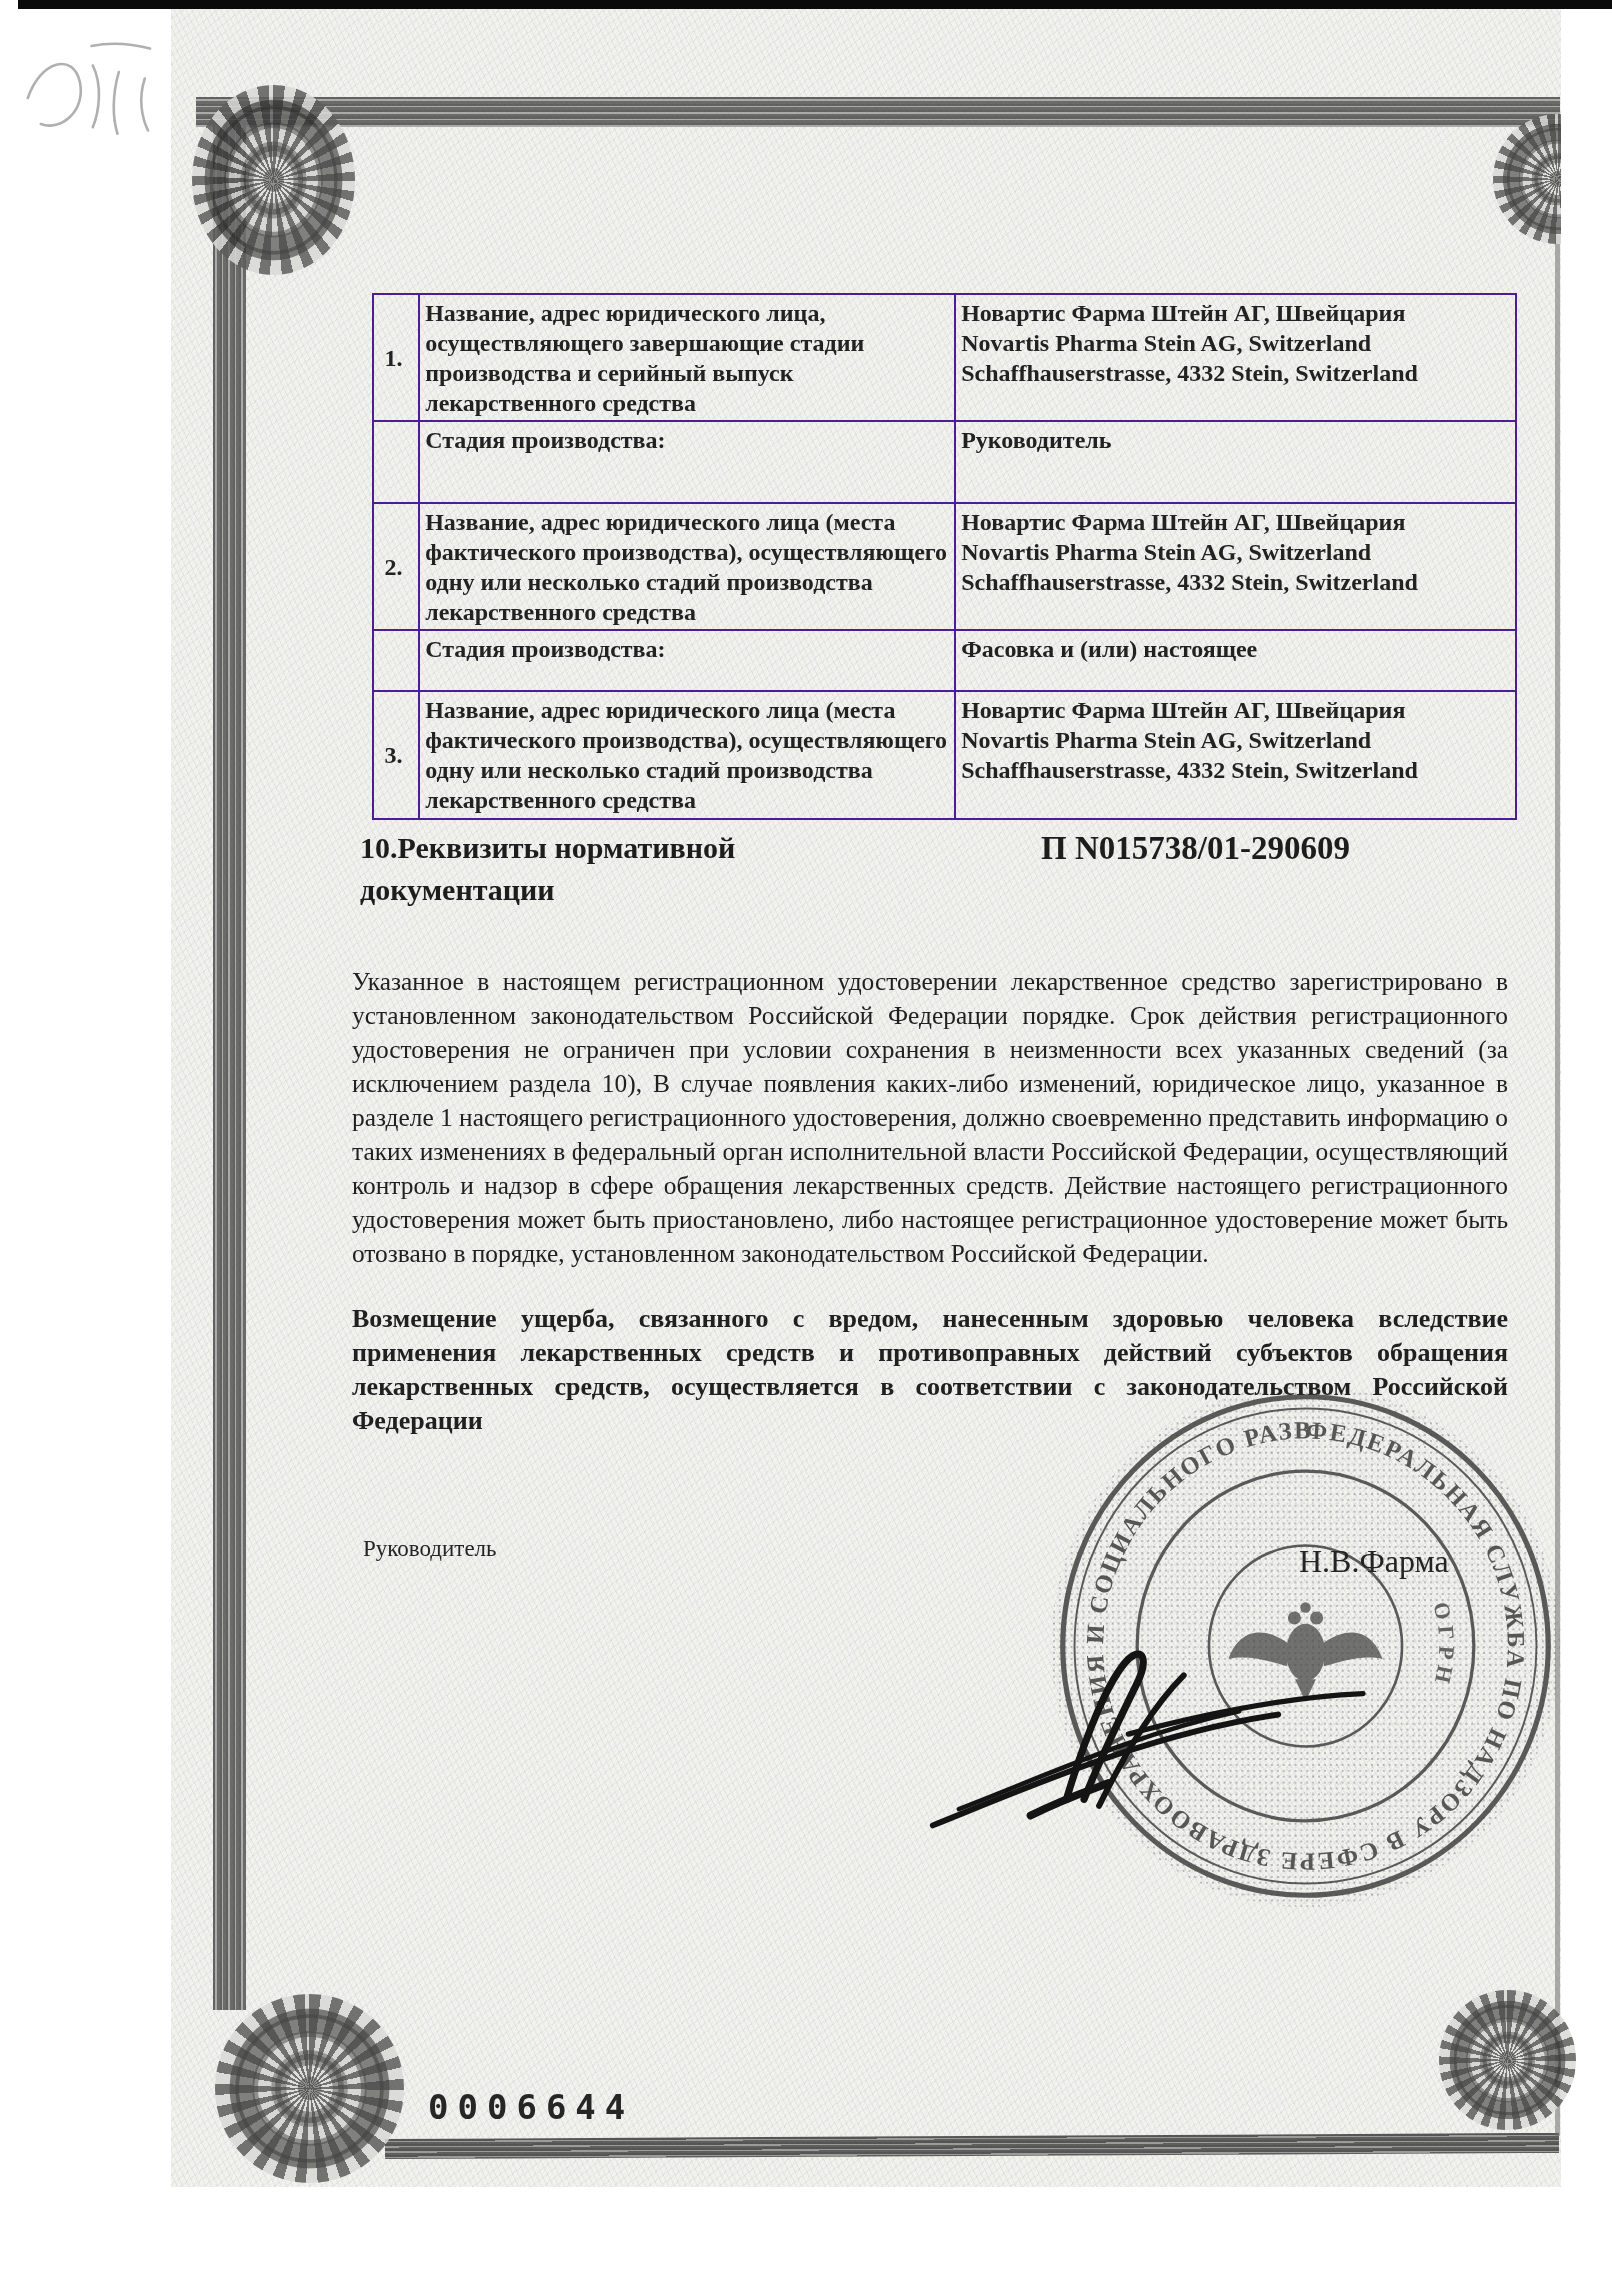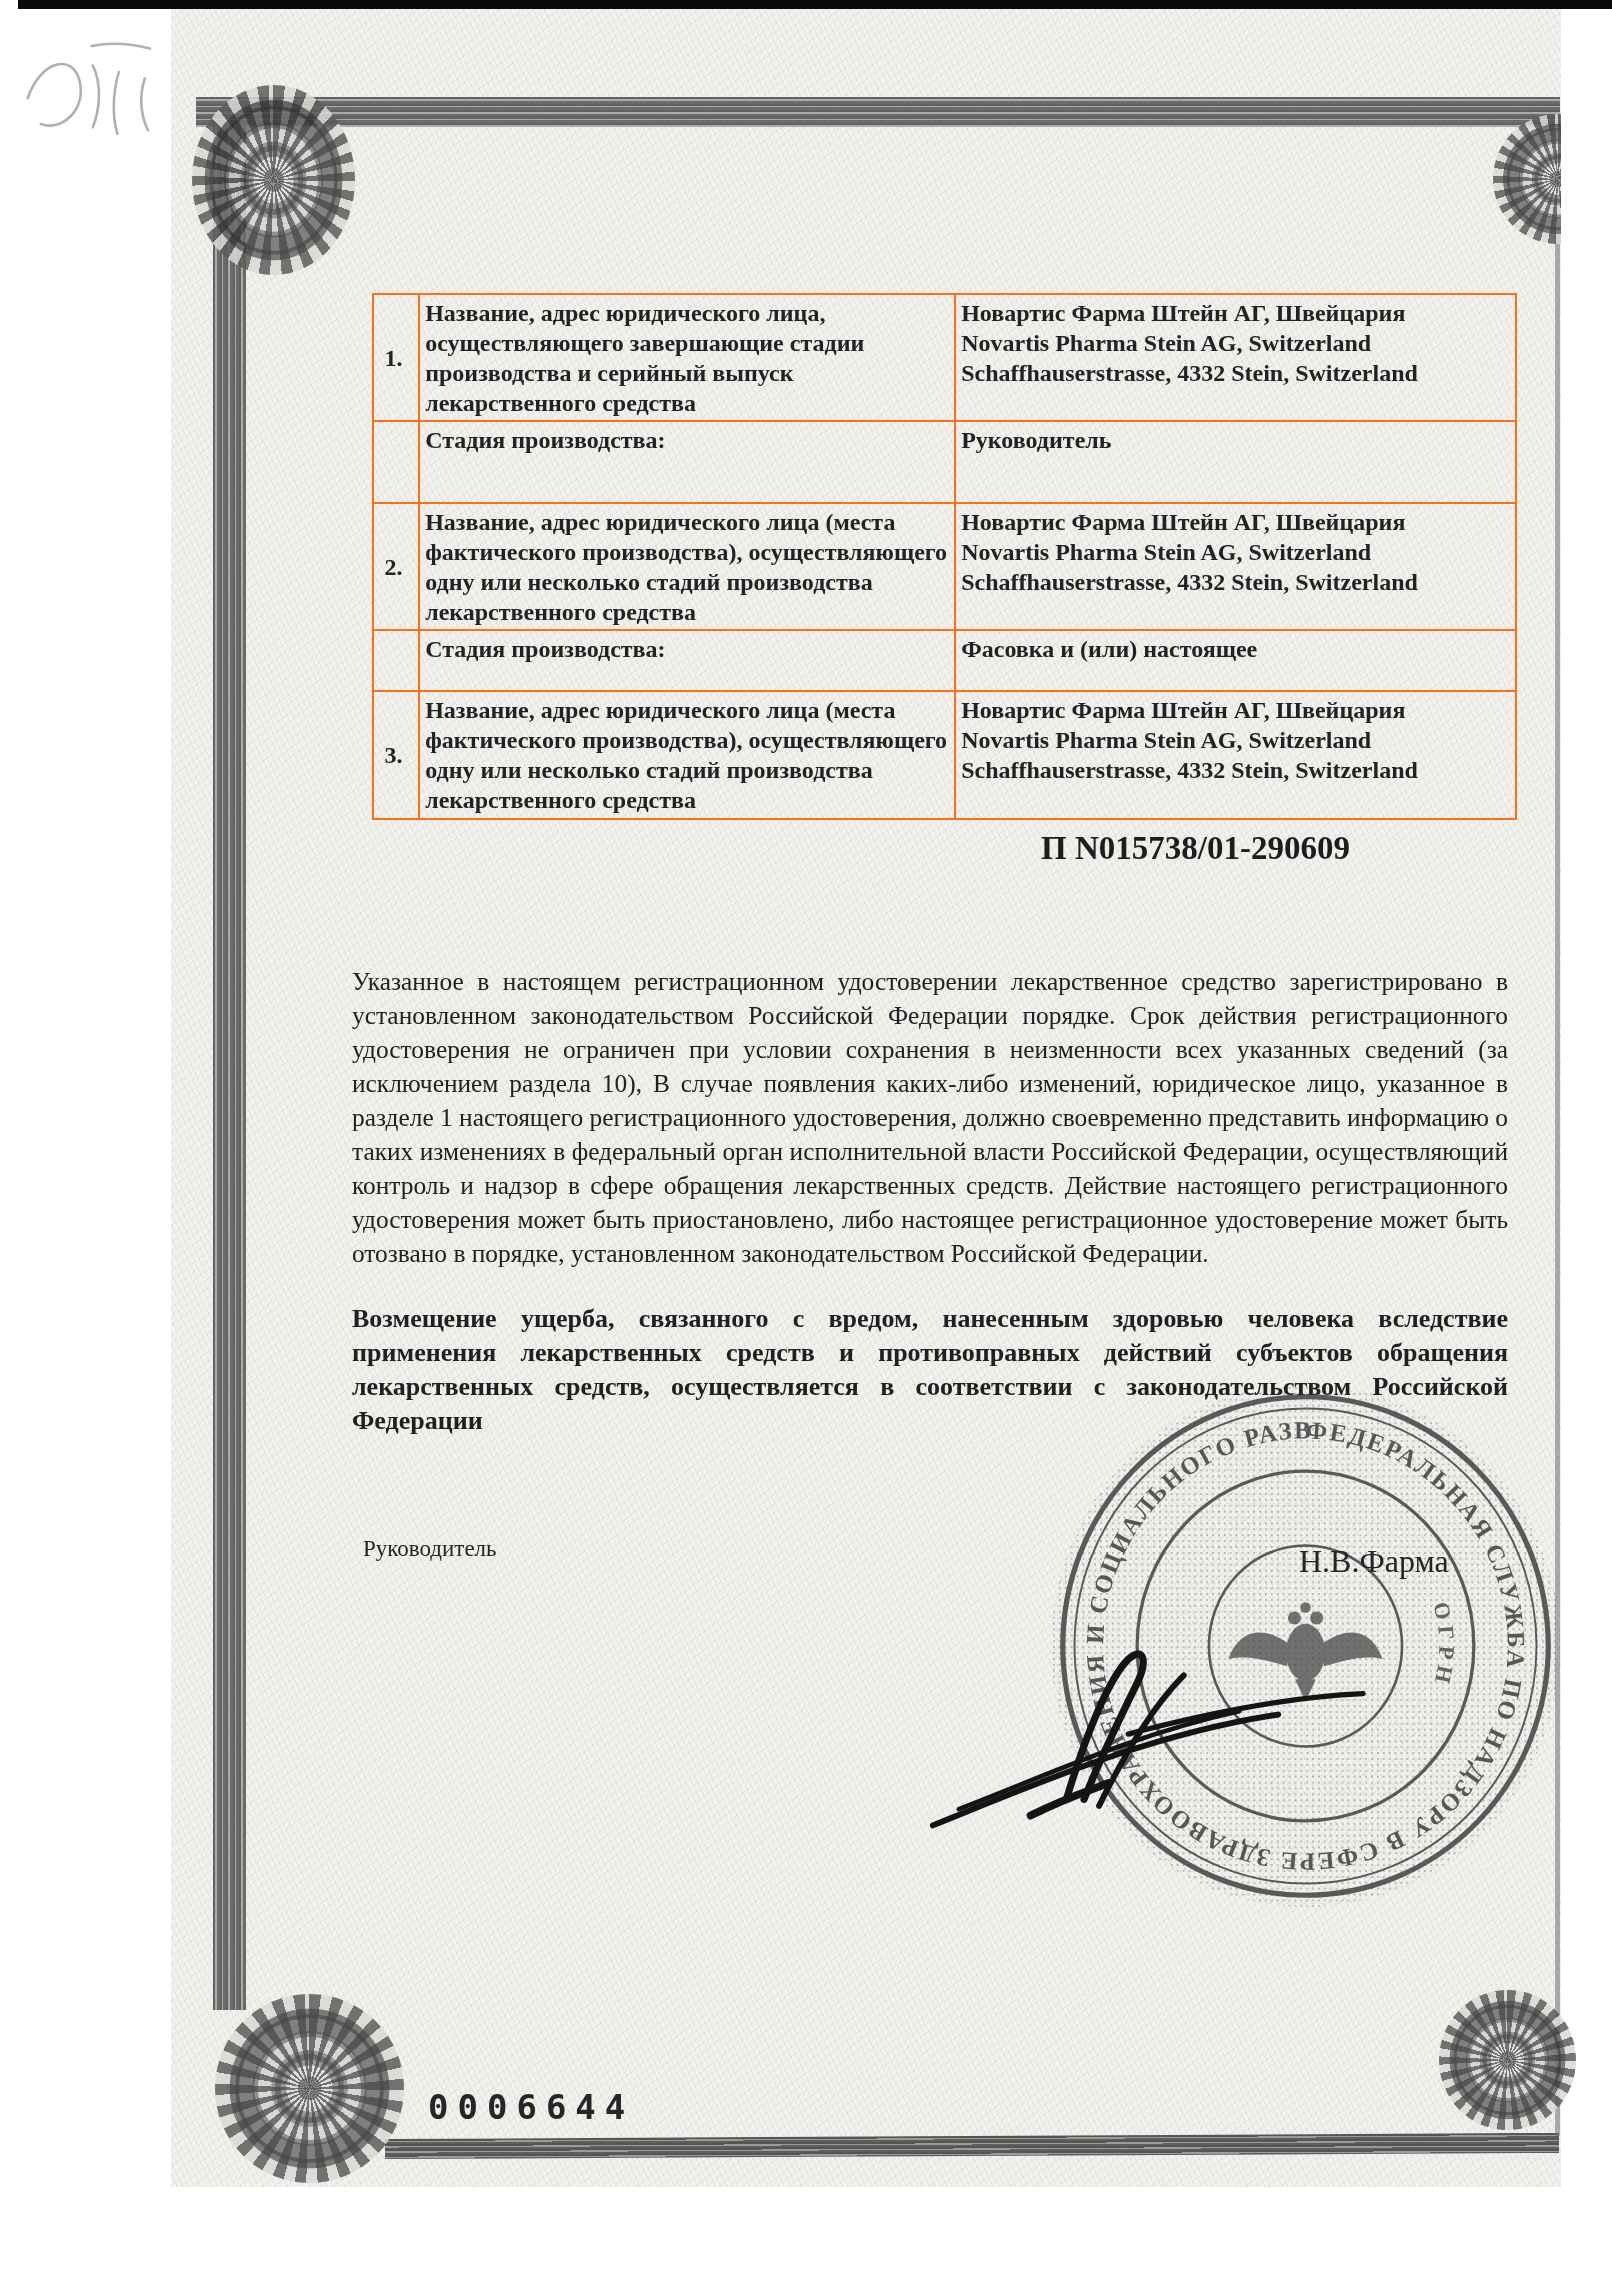--- a/index.html
+++ b/index.html
@@ -44,21 +44,21 @@
   .rosette-br{left:1439px;top:1990px;width:137px;height:140px;}
   .rosette-tr-clip{position:absolute;left:1493px;top:114px;width:68px;height:130px;overflow:hidden;}
   .rosette-tr{position:absolute;left:0;top:0;width:130px;height:130px;}
   .pencil{position:absolute;left:13px;top:19.6px;}
   
   table.doc-table{
     position:absolute;left:372px;top:293px;width:1143px;
     border-collapse:collapse;table-layout:fixed;
     font-size:24px;font-weight:600;line-height:30px;color:#222;
   }
-  table.doc-table td{border:2px solid #f97316;vertical-align:top;padding:2.6px 5.2px;}
+  table.doc-table td{border:2px solid #4c1d95;vertical-align:top;padding:2.6px 5.2px;}
   table.doc-table td.num{text-align:left;padding-left:10.4px;vertical-align:middle;}
   .prelines{white-space:pre-line;}
   
   .sec10-title{position:absolute;left:360px;top:827px;width:496px;
     font-size:30px;font-weight:700;line-height:42px;white-space:pre-line;color:#1d1d1d;}
   .sec10-number{position:absolute;left:1041px;top:830px;font-size:33px;font-weight:600;color:#1d1d1d;}
   
   .para{position:absolute;left:352px;width:1156px;text-align:justify;color:#202020;}
   .para1{top:964px;font-size:25.4px;line-height:34px;}
   .para2{top:1302px;font-size:26px;line-height:34px;font-weight:700;}
@@ -147,20 +147,22 @@
     <tr style="height:121px">
       <td class="num">3.</td>
       <td>Название, адрес юридического лица (места фактического производства), осуществляющего одну или несколько стадий производства лекарственного средства</td>
       <td class="prelines">Новартис Фарма Штейн АГ, Швейцария
 Novartis Pharma Stein AG, Switzerland
 Schaffhauserstrasse, 4332 Stein, Switzerland</td>
     </tr>
   </tbody>
     </table>
 
+  <div class="sec10-title">10.Реквизиты нормативной
+документации</div>
   <div class="sec10-number">П N015738/01-290609</div>
 
   <div class="para para1">Указанное в настоящем регистрационном удостоверении лекарственное средство зарегистрировано в установленном законодательством Российской Федерации порядке. Срок действия регистрационного удостоверения не ограничен при условии сохранения в неизменности всех указанных сведений (за исключением раздела 10), В случае появления каких-либо изменений, юридическое лицо, указанное в разделе 1 настоящего регистрационного удостоверения, должно своевременно представить информацию о таких изменениях в федеральный орган исполнительной власти Российской Федерации, осуществляющий контроль и надзор в сфере обращения лекарственных средств. Действие настоящего регистрационного удостоверения может быть приостановлено, либо настоящее регистрационное удостоверение может быть отозвано в порядке, установленном законодательством Российской Федерации.</div>
   <div class="para para2">Возмещение ущерба, связанного с вредом, нанесенным здоровью человека вследствие применения лекарственных средств и противоправных действий субъектов обращения лекарственных средств, осуществляется в соответствии с законодательством Российской Федерации</div>
 
   <div class="role-label">Руководитель</div>
 
   <div class="stamp">
     <svg width="509" height="522" viewBox="0 0 780 800">
       <g fill="none" stroke="#383838" opacity="0.85">

